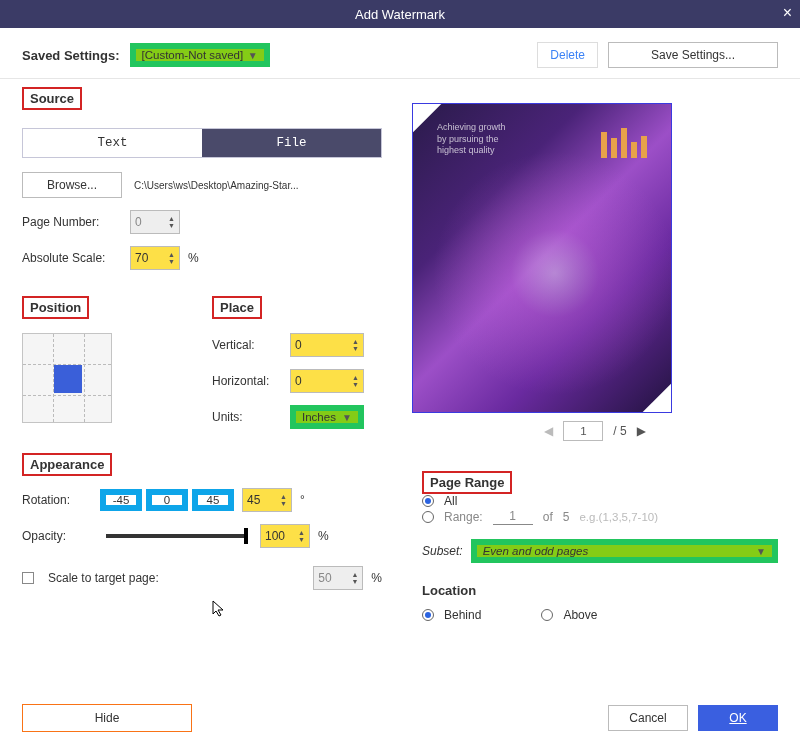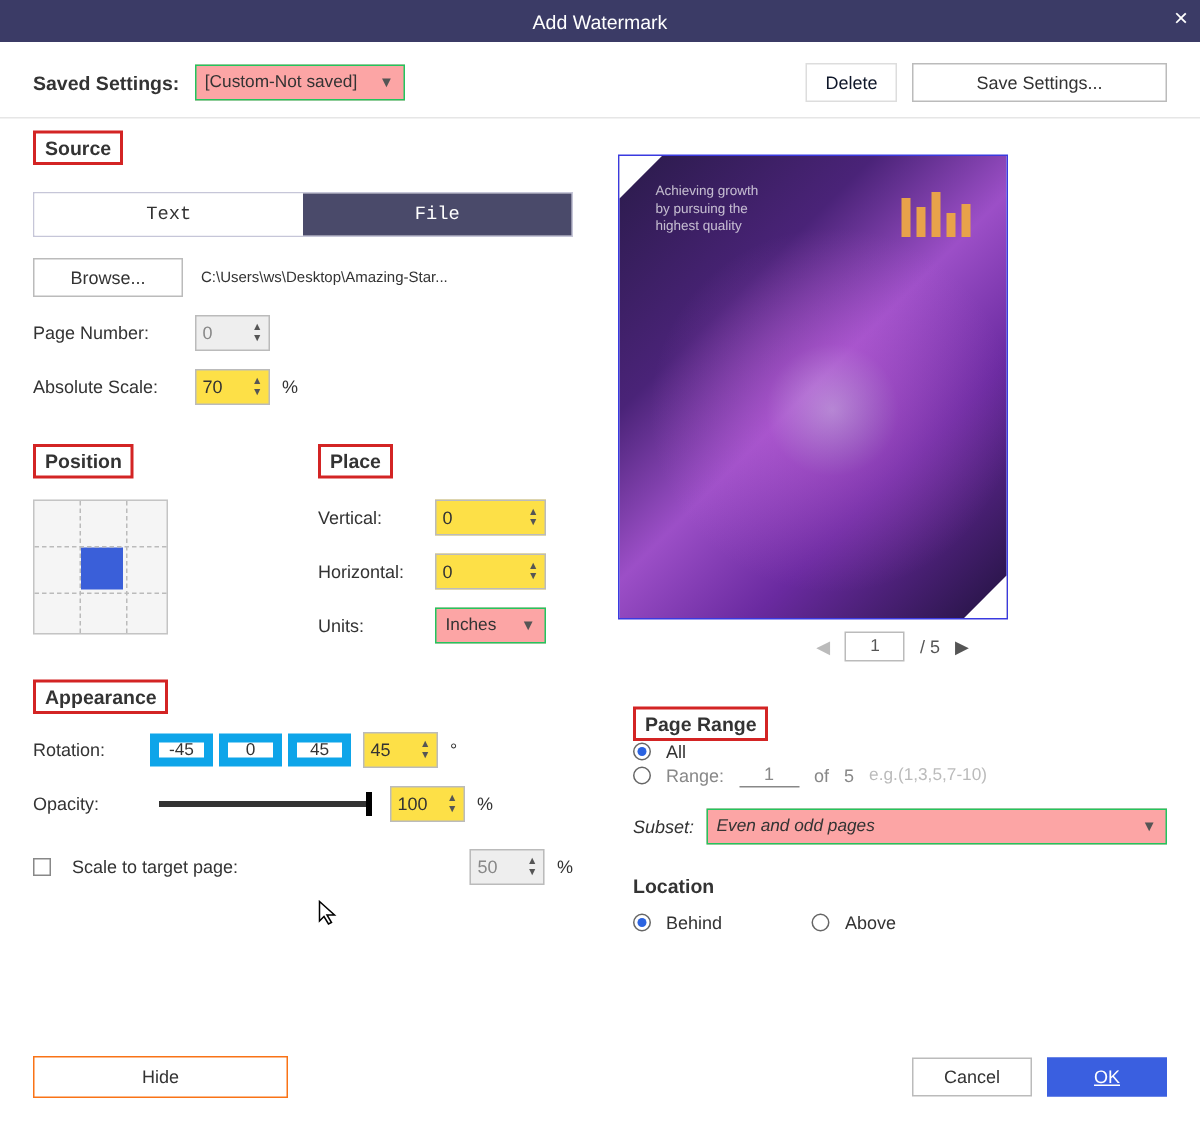--- a/index.html
+++ b/index.html
@@ -33,45 +33,45 @@
   }
   .saved-row {
     display: flex;
     align-items: center;
     padding: 14px 22px 10px 22px;
     gap: 10px;
     border-bottom: 1px solid #e6e6e6;
   }
   .saved-row .label { font-size: 13px; font-weight: 600; color:#333; }
   .dropdown {
-    border: 1px solid #22c55e;
+    border: 6px solid #22c55e;
     height: 24px;
     display: flex;
     align-items: center;
     padding: 0 6px;
     font-size: 11.5px;
     min-width: 140px;
     justify-content: space-between;
-    background:#fca5a5;
+    background:#84cc16;
     text-align:center;
   }
   .dropdown .caret { font-size:10px; color:#555; }
   .spacer { flex: 1; }
   .btn {
     border: 1px solid #bbb;
     background: #fff;
     height: 26px;
     display: inline-flex;
     align-items: center;
     justify-content: center;
     font-size: 12px;
     padding: 0 12px;
     cursor: pointer;
   }
-  .btn.disabled { color:#0f172a; border-color:#ddd; }
+  .btn.disabled { color:#3b82f6; border-color:#ddd; }
   .content {
     padding: 8px 22px 0 22px;
     display: flex;
     gap: 30px;
   }
   .col-left { width: 360px; }
   .col-right { flex:1; }
   .section-title {
     font-size: 13px;
     font-weight: 600;

